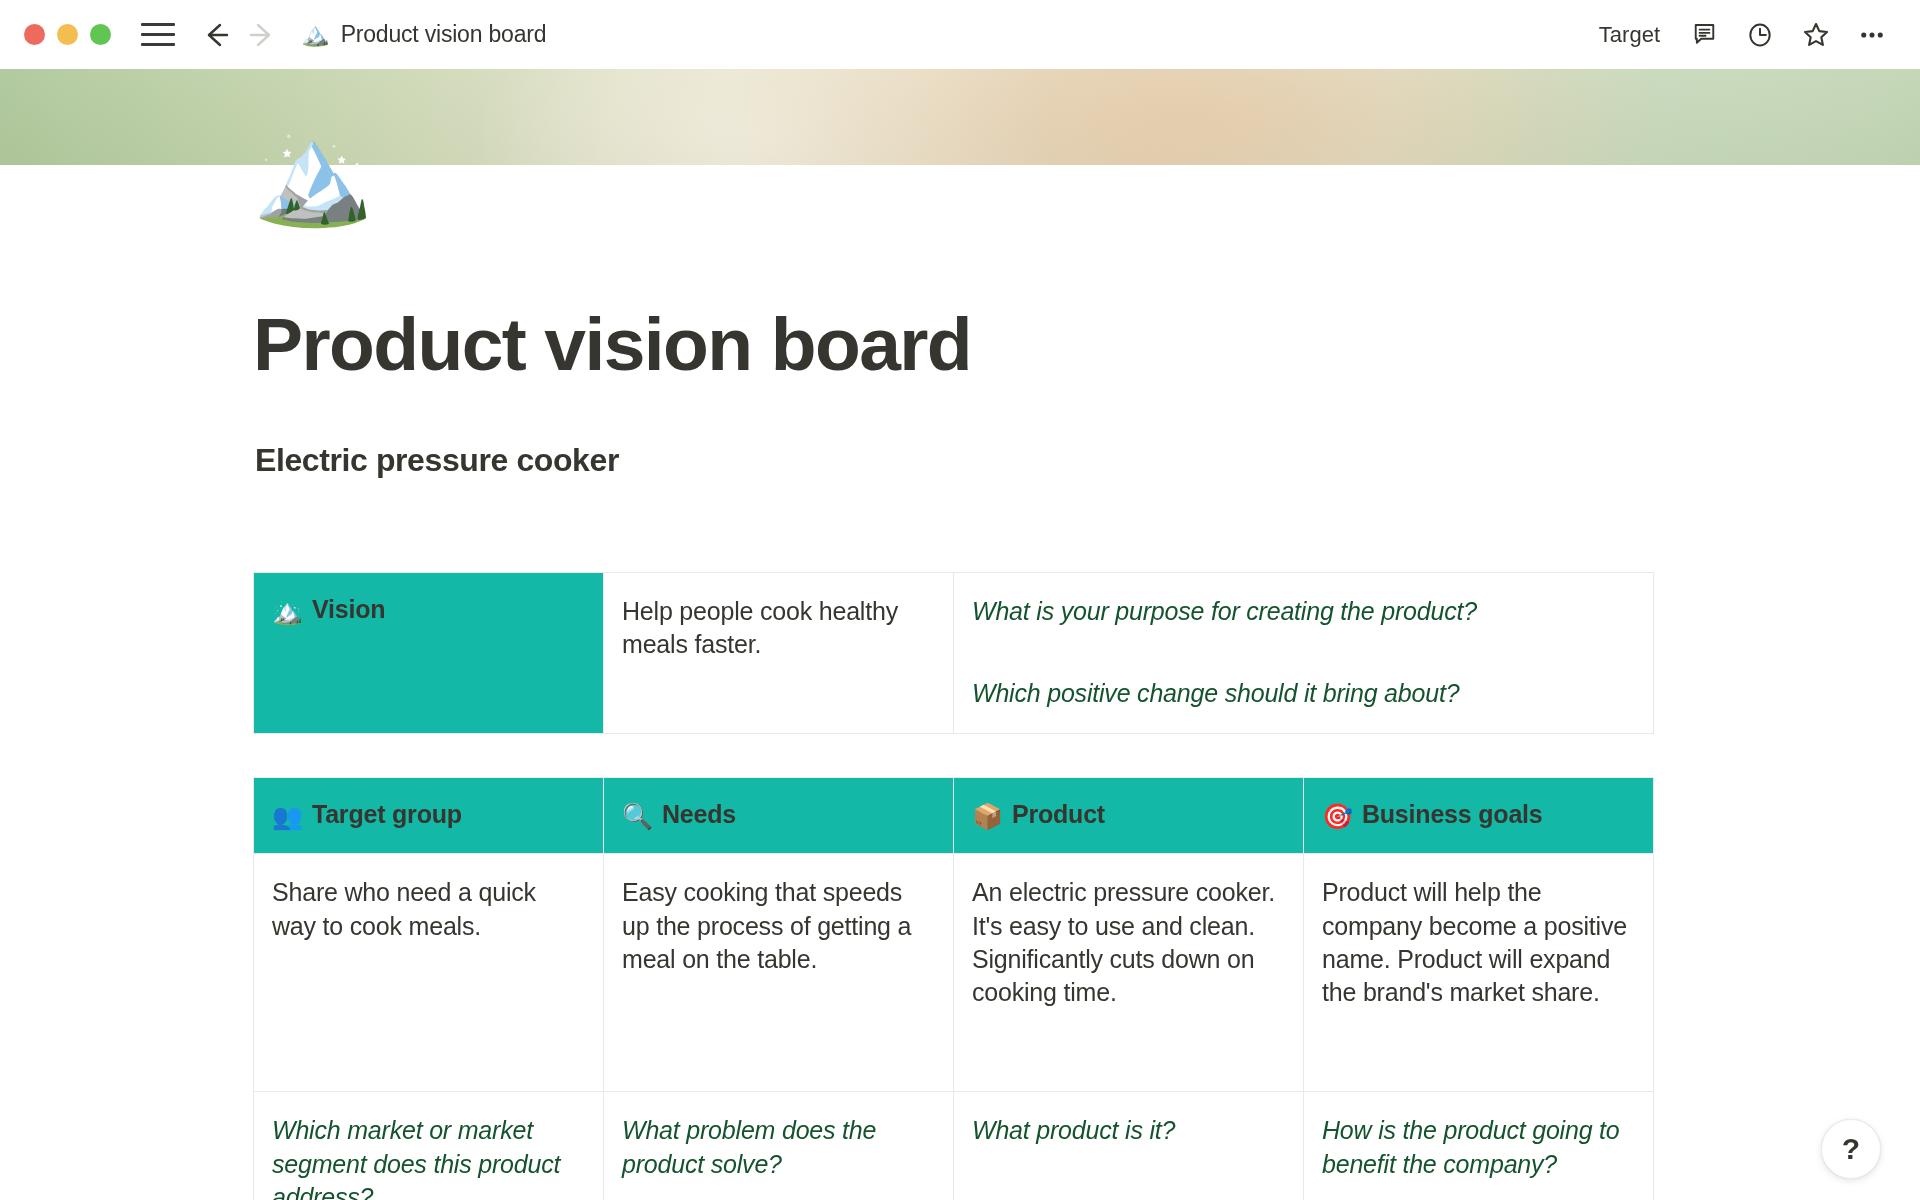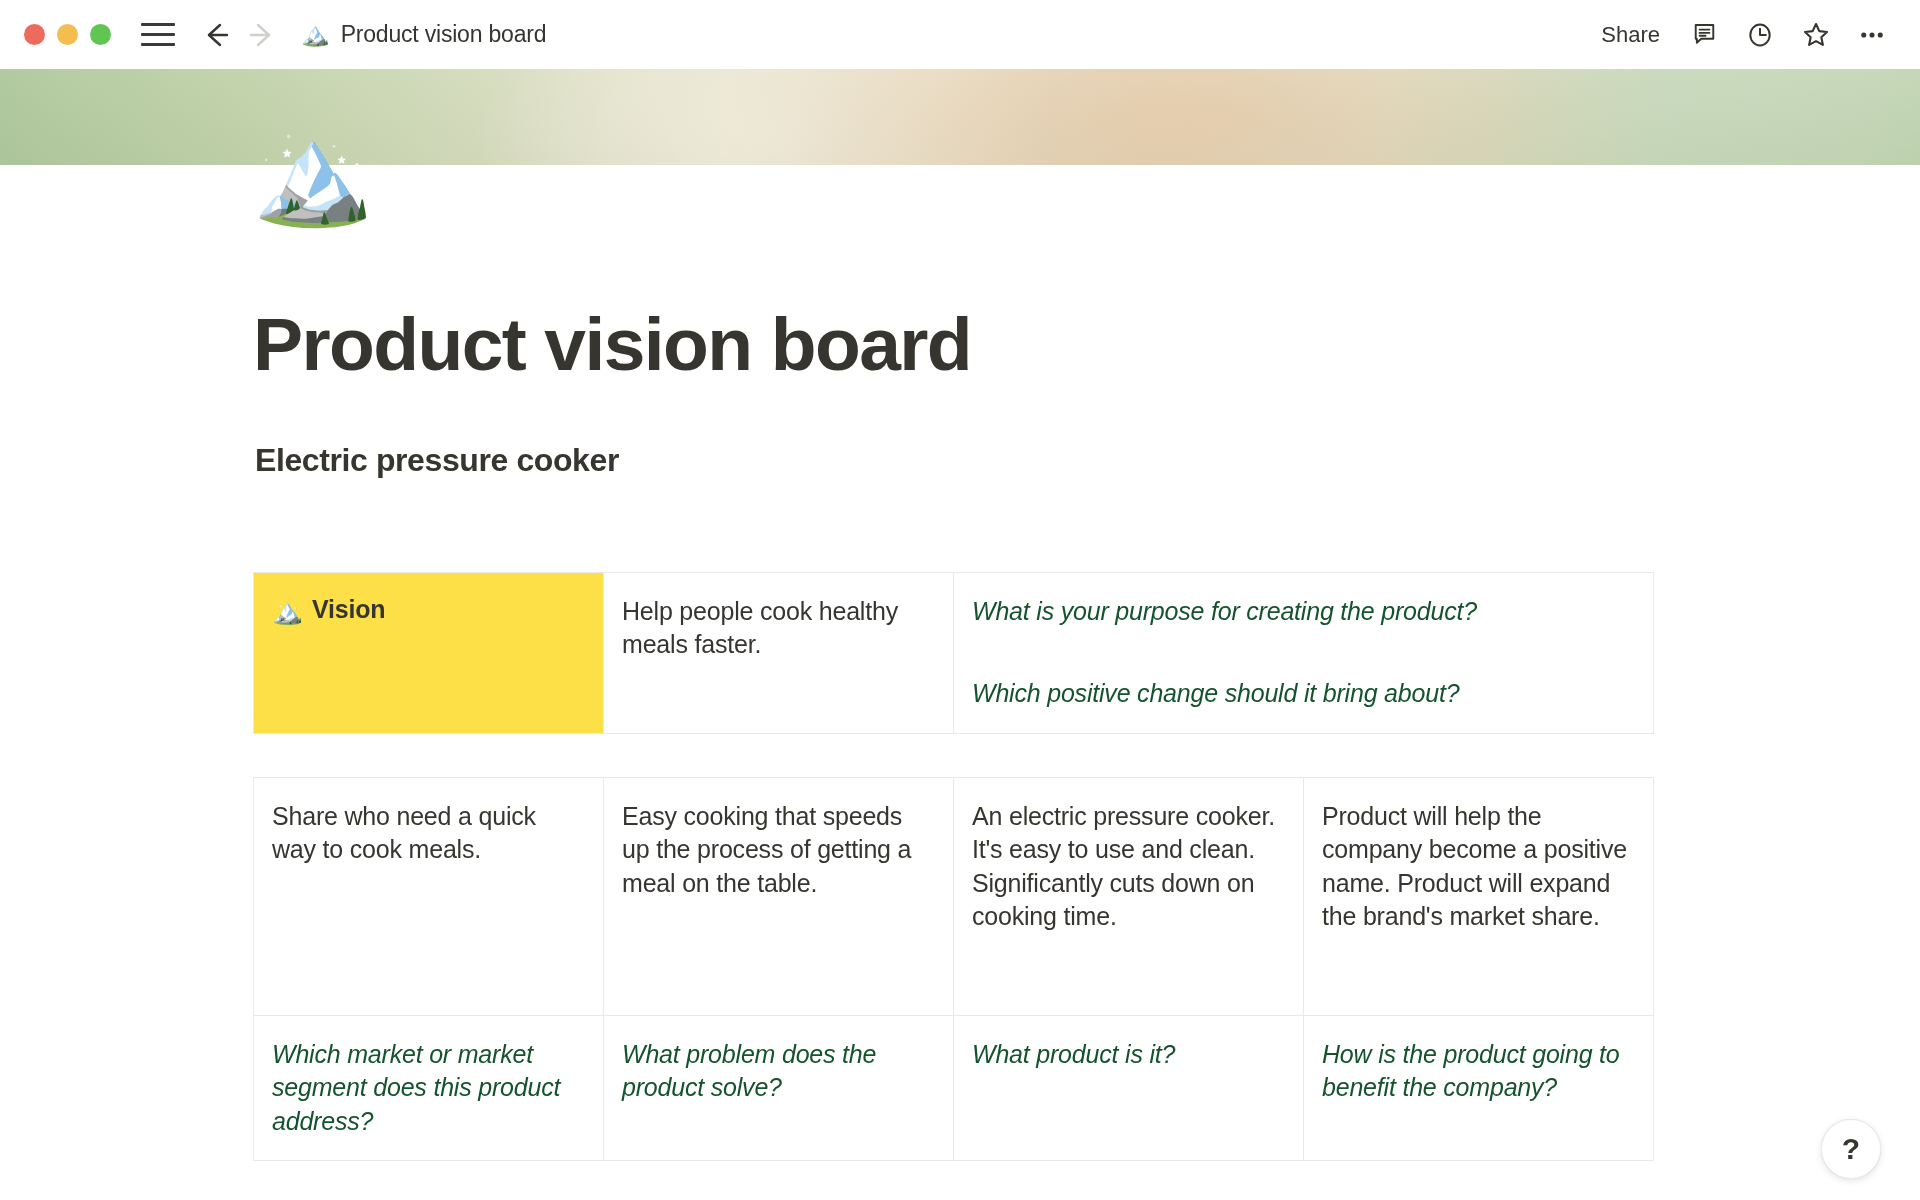--- a/index.html
+++ b/index.html
@@ -180,21 +180,21 @@
   .nb-table td {
     border: 1px solid #e9e9e7;
     vertical-align: top;
     padding: 22px 24px 22px 18px;
     font-size: 25px;
     line-height: 1.33;
     color: #37352f;
     letter-spacing: -0.2px;
   }
   .nb-table td.header-cell {
-    background: #fde047;
+    background: #14b8a6;
     font-weight: bold;
     padding-top: 20px;
     padding-bottom: 20px;
     white-space: nowrap;
   }
   .nb-table td.placeholder {
     color: #14532d;
     font-style: italic;
   }
   .cell-emoji {
@@ -265,21 +265,21 @@
       <path d="M24 16 H6" stroke="#cfcfcc" stroke-width="2.4" stroke-linecap="round"></path>
     </svg>
   </div>
 
   <div class="doc-crumb">
     <span class="crumb-emoji">🏔️</span>
     <span class="crumb-title">Product vision board</span>
   </div>
 
   <div class="titlebar-right">
-    <div class="share-btn">Share</div>
+    <div class="share-btn">Target</div>
 
     <div class="tb-icon">
       <svg width="27" height="27" viewBox="0 0 24 24" fill="none">
         <path d="M4.2 3.6h15.6v12.2H9.1L5.2 19.4v-3.6H4.2z" stroke="#37352f" stroke-width="1.7" stroke-linejoin="round"></path>
         <path d="M7.6 7.6h8.8M7.6 10.6h8.8M7.6 13.1h5.4" stroke="#37352f" stroke-width="1.6" stroke-linecap="round"></path>
       </svg>
     </div>
 
     <div class="tb-icon">
       <svg width="28" height="28" viewBox="0 0 24 24" fill="none">
@@ -325,20 +325,34 @@
           <td class="placeholder">
             <div class="ph-line">What is your purpose for creating the product?</div>
             <div class="ph-line">Which positive change should it bring about?</div>
           </td>
         </tr>
       </tbody>
     </table>
 
     <table class="nb-table" id="board-table">
       <tbody>
+        <tr>
+          <td class="header-cell">
+            <span class="cell-emoji">👥</span><span>Target group</span>
+          </td>
+          <td class="header-cell">
+            <span class="cell-emoji">🔍</span><span>Needs</span>
+          </td>
+          <td class="header-cell">
+            <span class="cell-emoji">📦</span><span>Product</span>
+          </td>
+          <td class="header-cell">
+            <span class="cell-emoji">🎯</span><span>Business goals</span>
+          </td>
+        </tr>
         <tr class="body-row">
           <td>Share who need a quick way to cook meals.</td>
           <td>Easy cooking that speeds up the process of getting a meal on the table.</td>
           <td>An electric pressure cooker. It's easy to use and clean. Significantly cuts down on cooking time.</td>
           <td>Product will help the company become a positive name. Product will expand the brand's market share.</td>
         </tr>
         <tr>
           <td class="placeholder">Which market or market segment does this product address?</td>
           <td class="placeholder">What problem does the product solve?</td>
           <td class="placeholder">What product is it?</td>

